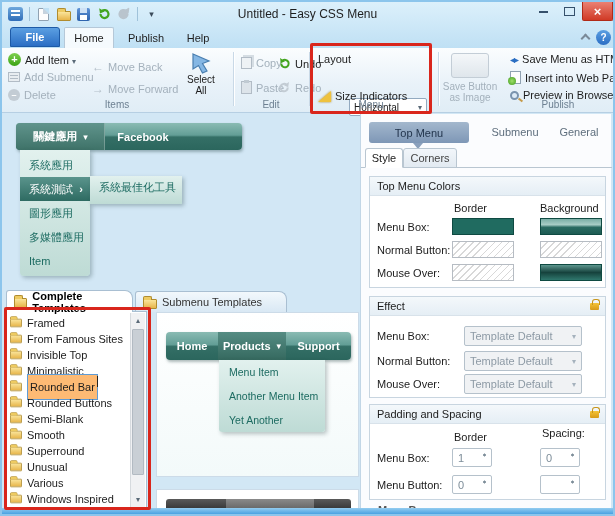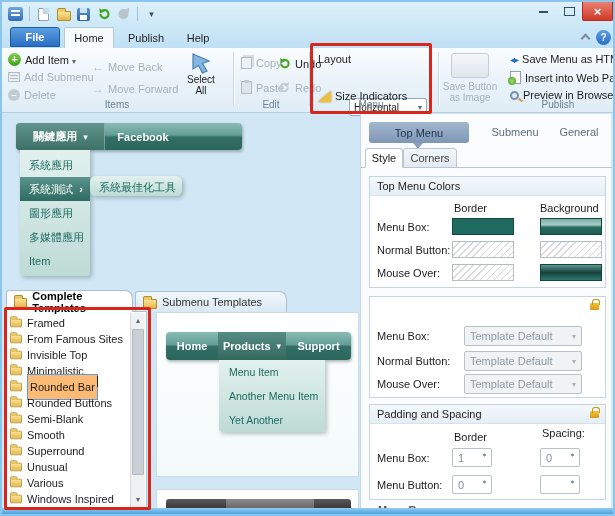--- a/index.html
+++ b/index.html
@@ -106,21 +106,21 @@
   .cell.darker{background:linear-gradient(180deg,#558c83,#35695f)}
   .warr::after{content:"▾";font-size:9px;margin-left:6px;font-weight:normal}
   .menubar-main{left:14px;top:121px;width:226px;height:27px}
   .dropdown{position:absolute;background:linear-gradient(180deg,#e2f1ee,#bedbd5);
       border-radius:0 0 4px 4px;box-shadow:2px 2px 4px rgba(30,60,60,.3);font-size:11px;color:#1c6b61}
   .dropdown .drow{display:flex;align-items:center;padding-left:9px;position:relative}
   .drow.hl{background:linear-gradient(180deg,#5a948c,#2e6b62);color:#fff}
   .drow.hl::after{content:"›";position:absolute;right:7px;font-weight:bold}
   .dd-main{left:18px;top:148px;width:70px;height:126px;padding-top:3px}
   .dd-main .drow{height:24px}
-  .flyout{left:88px;top:174px;width:92px;height:20px;border-radius:6px}
+  .flyout{left:88px;top:174px;width:92px;height:28px;border-radius:0}
   .flyout .drow{height:22px}
 
   
   .tpl-tab{position:absolute;display:flex;align-items:center;gap:5px;font-size:11px;
       padding-left:7px;border:1px solid #a9bfd2;border-bottom:none;border-radius:3px 8px 0 0}
   .tab-complete{left:4px;top:288px;width:127px;height:22px;background:#fff;font-weight:bold;z-index:5}
   .tab-submenu2{left:133px;top:289px;width:152px;height:21px;background:linear-gradient(#f2f8fc,#d9e8f4);color:#333}
   .tpl-list{position:absolute;left:4px;top:309px;width:141px;height:198px;background:#fff;
       border:1px solid #a9bfd2;border-top:1px solid #a9bfd2}
   .trow{position:absolute;left:2px;height:16px;display:flex;align-items:center;gap:4px;font-size:11px;color:#1c1c1c}
@@ -212,20 +212,21 @@
       </span>
       <span class="qbtn dim">
         <svg width="14" height="14" viewBox="0 0 14 14">
             <path d="M10.5 7 a4 4 0 1 1 -1.3-2.9" fill="none" stroke="#c3ccd4" stroke-width="2.2"></path>
             <path d="M11.8 1.2 L11 6.6 L6.4 4.6 Z" fill="#c3ccd4"></path>
           </svg>
       </span>
       <span class="sep"></span>
       <span class="qbtn icon-caret-down"></span>
     </div>
+    <div class="title">Untitled - Easy CSS Menu</div>
     <div class="winbtn btn-min"></div>
     <div class="winbtn btn-max"></div>
     <div class="winbtn btn-close"></div>
 
     <div class="rtab tab-file">File</div>
     <div class="rtab tab-home">Home</div>
     <div class="rtab tab-publish">Publish</div>
     <div class="rtab tab-help">Help</div>
     <div class="chev-up"></div>
     <div class="help-btn">?</div>
@@ -435,20 +436,21 @@
       <div class="swatch sw-grad" style="left:170px;top:41px"></div>
       <div class="flabel" style="top:67px">Normal Button:</div>
       <div class="swatch sw-hatch" style="left:82px;top:64px"></div>
       <div class="swatch sw-hatch" style="left:170px;top:64px"></div>
       <div class="flabel" style="top:90px">Mouse Over:</div>
       <div class="swatch sw-hatch" style="left:82px;top:87px"></div>
       <div class="swatch sw-dark" style="left:170px;top:87px"></div>
     </div>
 
     <div class="secbox" style="top:182px;height:102px">
+      <div class="sechead">Effect</div>
       <div class="lock"></div>
       <div class="flabel" style="top:33px">Menu Box:</div>
       <div class="dsel" style="left:94px;top:29px">
           <span>Template Default</span>
         </div>
       <div class="flabel" style="top:58px">Normal Button:</div>
       <div class="dsel" style="left:94px;top:54px">
           <span>Template Default</span>
         </div>
       <div class="flabel" style="top:81px">Mouse Over:</div>

